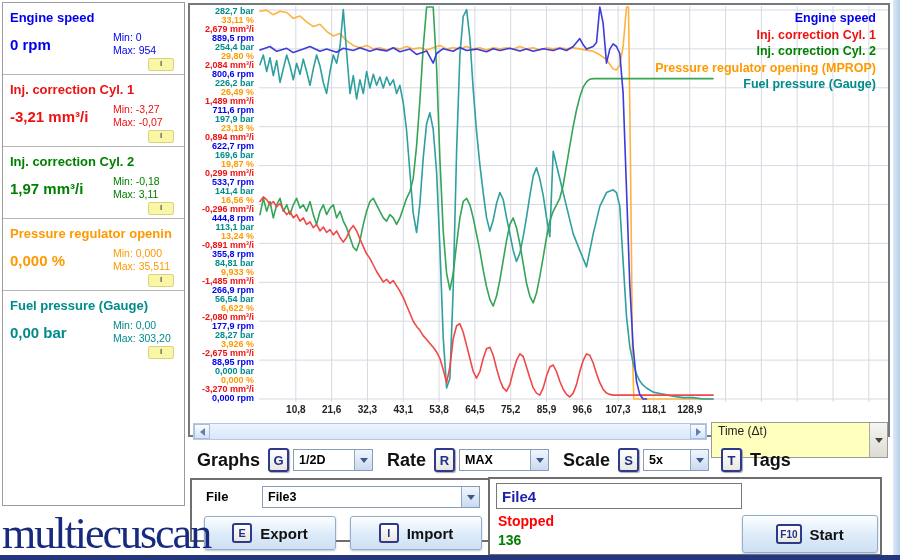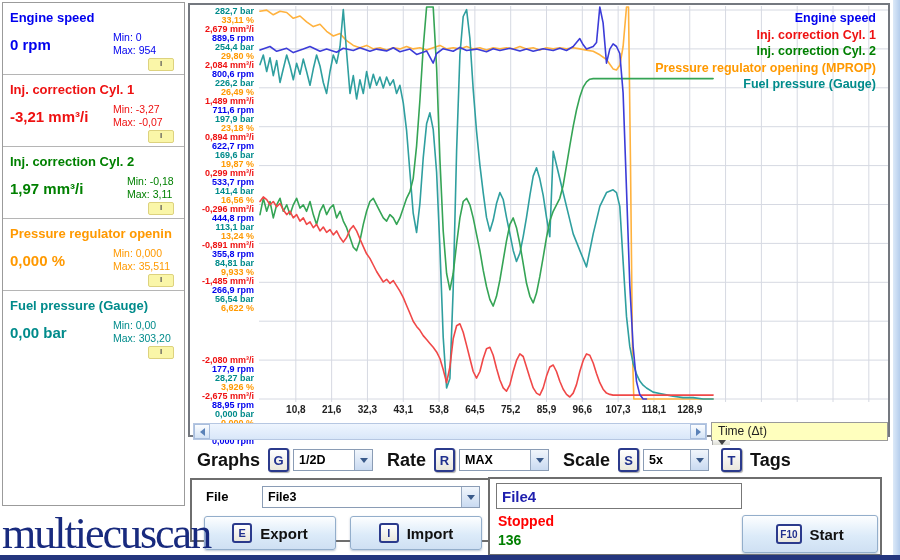--- a/index.html
+++ b/index.html
@@ -39,22 +39,22 @@
   .legend-item{font-size:12.5px;font-weight:bold;line-height:16.5px;white-space:nowrap;cursor:pointer;}
   
   .hscroll{position:absolute;left:3px;top:418px;width:514px;height:17px;
     border:1px solid #b6c7e2;background:linear-gradient(#eef5fe,#d9e7f9);
     box-sizing:border-box;display:flex;justify-content:space-between;}
   .sbtn{width:16px;height:15px;background:linear-gradient(#fbfdff,#d4e3f6);
     border:1px solid #a9bedd;box-sizing:border-box;display:flex;align-items:center;justify-content:center;cursor:pointer;}
   .tri-l{width:0;height:0;border-top:4px solid transparent;border-bottom:4px solid transparent;border-right:5px solid #5b82b8;}
   .tri-r{width:0;height:0;border-top:4px solid transparent;border-bottom:4px solid transparent;border-left:5px solid #5b82b8;}
   
-  .time-combo{position:absolute;left:521px;top:417px;width:177px;height:19px;
-    border:1px solid #9a9a9a;box-sizing:border-box;display:flex;cursor:pointer;background:#ffffbe;flex-direction:column;}
+  .time-combo{position:absolute;left:521px;top:417px;width:177px;height:36px;
+    border:1px solid #9a9a9a;box-sizing:border-box;display:flex;cursor:pointer;background:#ffffbe;}
   .time-combo .tc-text{flex:1;font-size:12px;line-height:17px;padding-left:6px;color:#222;}
   .time-combo .tc-btn{width:17px;background:linear-gradient(#f6f6f2,#dcdcd4);border-left:1px solid #a8a8a8;
     display:flex;align-items:center;justify-content:center;}
   .tri-d{width:0;height:0;border-left:4px solid transparent;border-right:4px solid transparent;border-top:5px solid #444;}
   
   .controls{position:absolute;left:193px;top:446px;height:28px;display:flex;align-items:center;gap:4px;}
   .ctl-label{font-size:18px;font-weight:bold;color:#111;padding:0 4px;text-align:right;}
   .keycap{min-width:21px;height:24px;box-sizing:border-box;border:2px solid #2b3a8c;border-radius:3px;
     background:linear-gradient(#ffffff,#e9e7dd);color:#20308e;font-weight:bold;font-size:13px;
     display:flex;align-items:center;justify-content:center;box-shadow:1px 1px 1px #aaa;cursor:pointer;padding:0 2px;}
@@ -103,21 +103,21 @@
         <div class="p-value" style="color: rgb(238, 17, 17);">-3,21 mm³/i</div>
         <div class="p-minmax" style="color: rgb(238, 17, 17);">
           <div>Min: -3,27</div>
           <div>Max: -0,07</div>
         </div>
         <div class="p-badge">I</div>
       </div>
       <div class="panel">
         <div class="p-title" style="color: rgb(0, 128, 0);">Inj. correction Cyl. 2</div>
         <div class="p-value" style="color: rgb(0, 128, 0);">1,97 mm³/i</div>
-        <div class="p-minmax" style="color: rgb(0, 128, 0); margin-left: 14px;">
+        <div class="p-minmax" style="color: rgb(0, 128, 0);">
           <div>Min: -0,18</div>
           <div>Max: 3,11</div>
         </div>
         <div class="p-badge">I</div>
       </div>
       <div class="panel">
         <div class="p-title" style="color: rgb(255, 153, 0);">Pressure regulator openin</div>
         <div class="p-value" style="color: rgb(255, 153, 0);">0,000 %</div>
         <div class="p-minmax" style="color: rgb(255, 153, 0);">
           <div>Min: 0,000</div>
@@ -166,21 +166,21 @@
       <div class="ylabel" style="color: rgb(0, 139, 139);">113,1 bar</div>
       <div class="ylabel" style="color: rgb(255, 153, 0);">13,24 %</div>
       <div class="ylabel" style="color: rgb(238, 17, 17);">-0,891 mm³/i</div>
       <div class="ylabel" style="color: rgb(0, 0, 238);">355,8 rpm</div>
       <div class="ylabel" style="color: rgb(0, 139, 139);">84,81 bar</div>
       <div class="ylabel" style="color: rgb(255, 153, 0);">9,933 %</div>
       <div class="ylabel" style="color: rgb(238, 17, 17);">-1,485 mm³/i</div>
       <div class="ylabel" style="color: rgb(0, 0, 238);">266,9 rpm</div>
       <div class="ylabel" style="color: rgb(0, 139, 139);">56,54 bar</div>
       <div class="ylabel" style="color: rgb(255, 153, 0);">6,622 %</div>
-      <div class="ylabel" style="color: rgb(238, 17, 17); margin-top: 43px;">-2,080 mm³/i</div>
+      <div class="ylabel" style="color: rgb(238, 17, 17);">-2,080 mm³/i</div>
       <div class="ylabel" style="color: rgb(0, 0, 238);">177,9 rpm</div>
       <div class="ylabel" style="color: rgb(0, 139, 139); padding-left: 8px;">28,27 bar</div>
       <div class="ylabel" style="color: rgb(255, 153, 0);">3,926 %</div>
       <div class="ylabel" style="color: rgb(238, 17, 17);">-2,675 mm³/i</div>
       <div class="ylabel" style="color: rgb(0, 0, 238);">88,95 rpm</div>
       <div class="ylabel" style="color: rgb(0, 139, 139);">0,000 bar</div>
       <div class="ylabel" style="color: rgb(255, 153, 0);">0,000 %</div>
       <div class="ylabel" style="color: rgb(238, 17, 17);">-3,270 mm³/i</div>
       <div class="ylabel" style="color: rgb(0, 0, 238);">0,000 rpm</div>
     </div>

